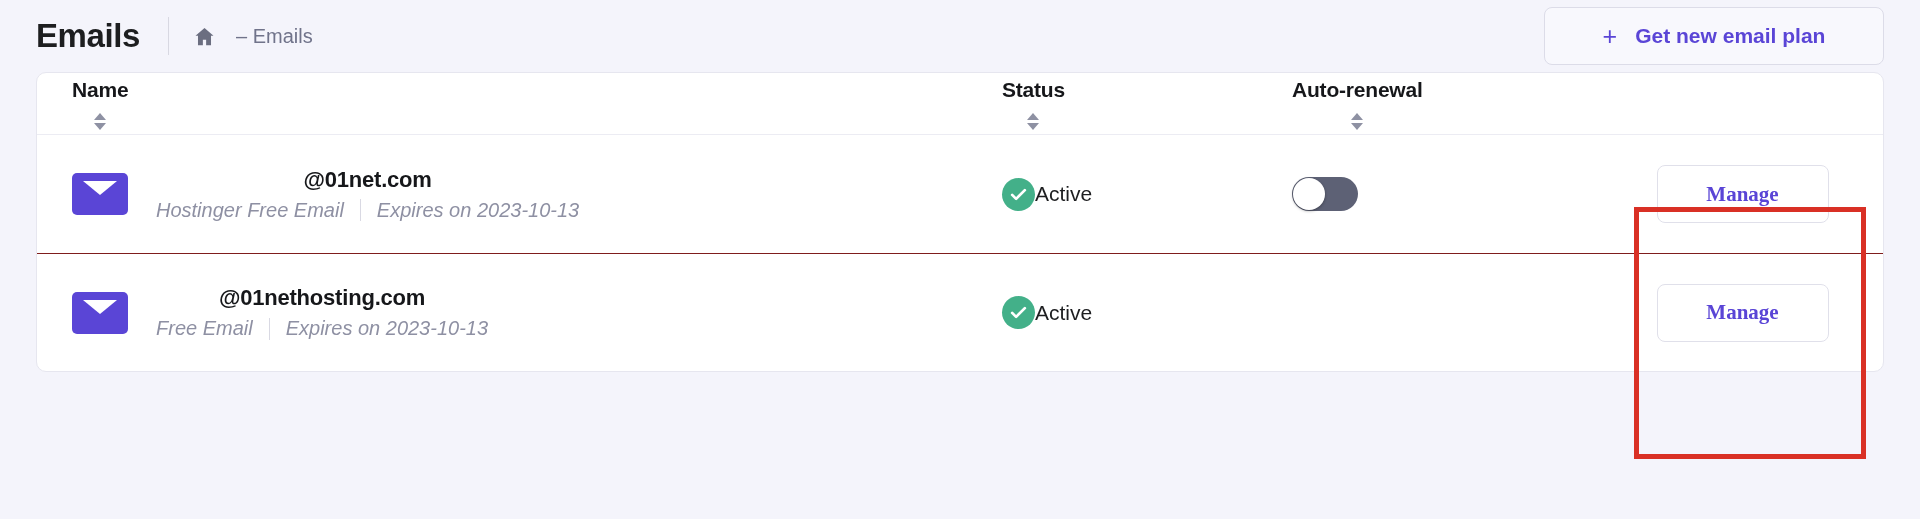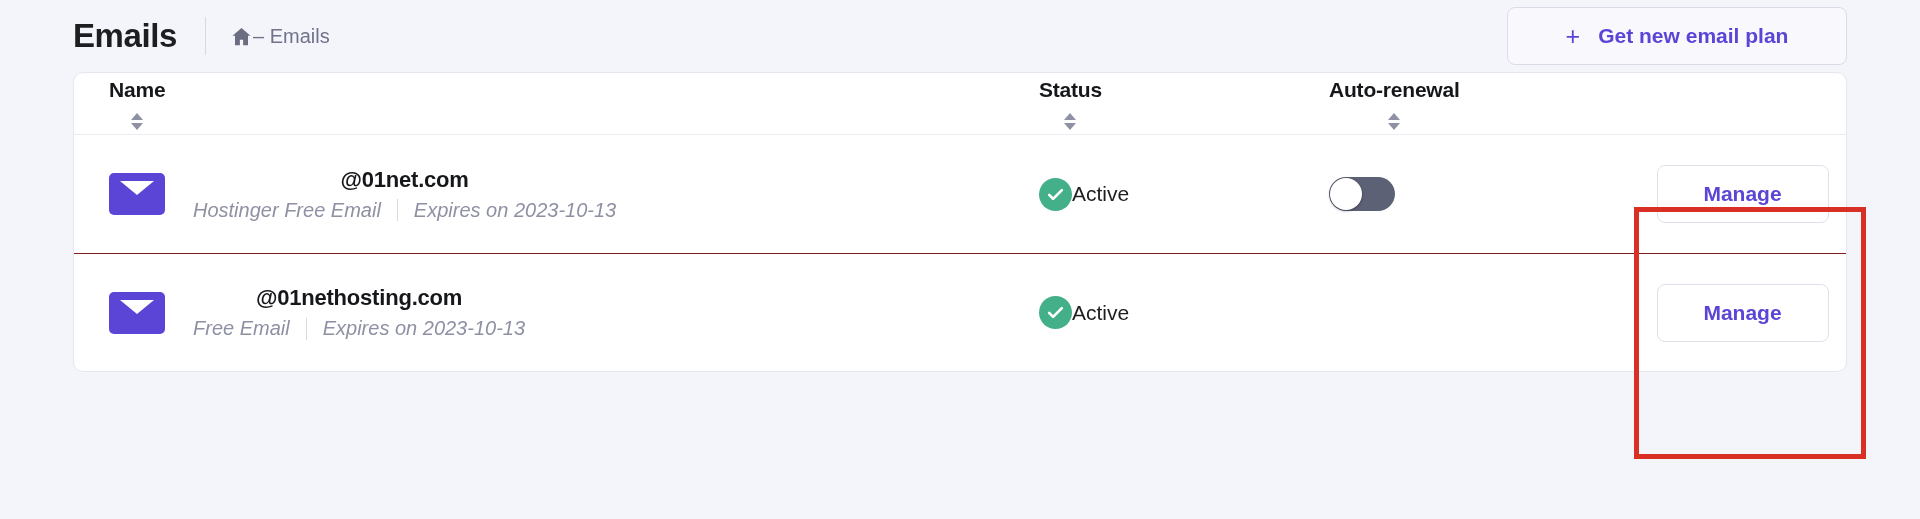--- a/index.html
+++ b/index.html
@@ -10,21 +10,21 @@
     background: #f4f4fb;
     font-family: "Liberation Sans", sans-serif;
     -webkit-font-smoothing: antialiased;
     overflow: hidden;
   }
 
   .page {
     position: relative;
     width: 1920px;
     height: 490px;
-    padding: 0 73px;
+    padding: 0 36px;
   }
 
   
   .header {
     height: 72px;
     display: flex;
     align-items: center;
     justify-content: space-between;
   }
 
@@ -43,21 +43,21 @@
   .title-divider {
     width: 1px;
     height: 38px;
     background: #d8d8e2;
     margin: 0 24px 0 28px;
   }
 
   .breadcrumb {
     display: flex;
     align-items: flex-end;
-    gap: 0;
+    gap: 20px;
     font-size: 20px;
     color: #727586;
   }
 
   .home-icon {
     display: inline-flex;
     width: 23px;
     height: 23px;
     color: #6b6e80;
   }
@@ -218,21 +218,21 @@
   .btn-manage {
     width: 172px;
     height: 58px;
     border: 1px solid #e0e0ea;
     border-radius: 8px;
     background: #ffffff;
     color: #5a45d6;
     font-size: 21px;
     font-weight: 700;
     cursor: pointer;
-    font-family: Liberation Sans, sans-serif;
+    font-family: Liberation Serif, serif;
   }
 
   
   .annotation-box {
     position: absolute;
     left: 1634px;
     top: 207px;
     width: 232px;
     height: 252px;
     border: 5px solid #d93025;

